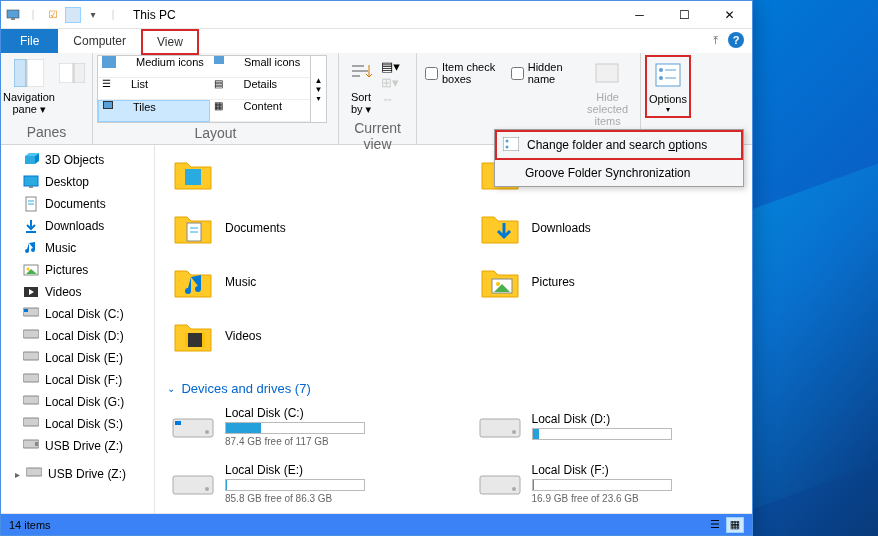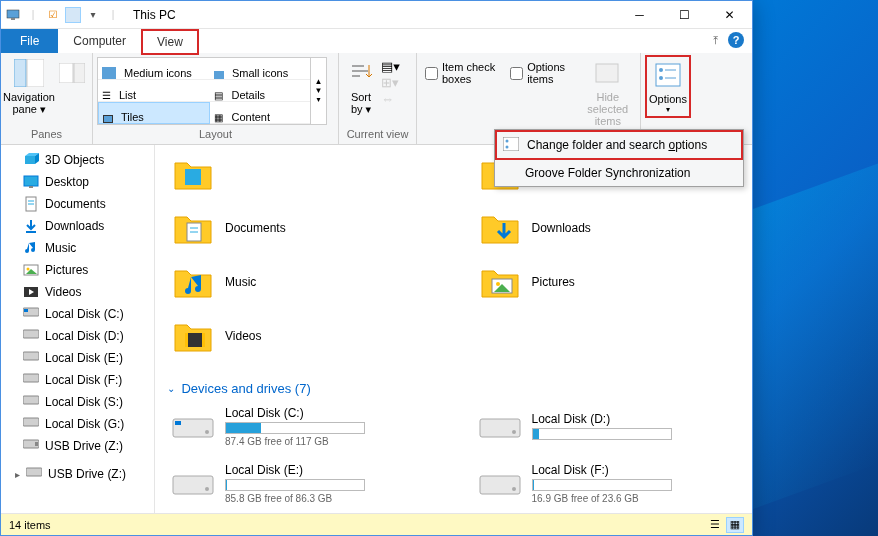--- a/index.html
+++ b/index.html
@@ -13,26 +13,26 @@
 .titlebar-title { flex: 1; text-align: left; padding-left: 8px; font-size: 12px; color: #000; }
 .win-controls { display: flex; }
 .win-btn { width: 45px; height: 26px; display: flex; align-items: center; justify-content: center; font-size: 12px; cursor: pointer; }
 .ribbon-tabs { height: 24px; display: flex; align-items: flex-start; background: #fff; position: relative; }
 .ribbon-tab { padding: 4px 14px; font-size: 12px; cursor: pointer; color: #333; border: 1px solid transparent; }
 .ribbon-tab.file { background: #1979ca; color: #fff; padding: 4px 18px; }
 .ribbon-tab.active { border: 2px solid #d62828; }
 .q-help { position: absolute; right: 8px; top: 3px; display: flex; gap: 10px; align-items: center; }
 .ribbon-body { height: 92px; background: #f5f6f7; border-bottom: 1px solid #d5d5d5; display: flex; }
 .group { border-right: 1px solid #d5d5d5; display: flex; flex-direction: column; padding: 2px 4px; }
-.group-label { font-size: 11px; color: #666; text-align: center; padding: 2px 0; }
+.group-label { font-size: 14px; color: #666; text-align: center; padding: 2px 0; }
 .group-content { flex: 1; display: flex; align-items: flex-start; gap: 2px; }
 .big-btn { width: 48px; display: flex; flex-direction: column; align-items: center; padding: 2px; font-size: 11px; cursor: pointer; text-align: center; }
 .big-btn .ico { width: 32px; height: 32px; margin-bottom: 2px; display: flex; align-items: center; justify-content: center; }
 .layout-grid { display: grid; grid-template-columns: 112px 100px 16px; grid-template-rows: repeat(3, 22px); border: 1px solid #ccc; background: #fff; }
-.layout-cell { display: flex; align-items: flex-end; gap: 8px; padding: 0 4px; font-size: 11px; border-bottom: 1px solid #eee; cursor: pointer; }
+.layout-cell { display: flex; align-items: flex-start; gap: 20px; padding: 0 4px; font-size: 11px; border-bottom: 1px solid #eee; cursor: pointer; }
 .layout-cell.selected { background: #cce8ff; border: 1px solid #99d1ff; }
 .layout-arrow { grid-row: span 3; display: flex; flex-direction: column; justify-content: center; border-left: 1px solid #ccc; }
 .cb-row { display: flex; align-items: center; gap: 4px; font-size: 11px; padding: 2px 4px; }
 .options-btn { border: 2px solid #d62828 !important; }
 .dropdown-menu { position: absolute; right: 8px; top: 128px; width: 250px; background: #f5f6f7; border: 1px solid #a0a0a0; box-shadow: 2px 2px 6px rgba(0,0,0,0.2); z-index: 100; }
 .dd-item { padding: 6px 10px 6px 30px; font-size: 12px; position: relative; cursor: pointer; }
 .dd-item.highlight { border: 2px solid #d62828; }
 .dd-item .dd-ico { position: absolute; left: 6px; top: 5px; width: 16px; height: 16px; }
 .content { display: flex; height: calc(100% - 160px); }
 .nav-pane { width: 154px; border-right: 1px solid #e5e5e5; overflow-y: auto; padding: 4px 4px; }
@@ -44,21 +44,21 @@
 .folder-ico { width: 44px; height: 38px; flex-shrink: 0; }
 .folder-name { font-size: 12px; }
 .section-head { color: #0066cc; font-size: 13px; padding: 6px 0; display: flex; align-items: center; gap: 6px; cursor: pointer; }
 .drive-item { display: flex; align-items: center; gap: 10px; padding: 4px; }
 .drive-ico { width: 44px; height: 32px; flex-shrink: 0; }
 .drive-info { flex: 1; }
 .drive-name { font-size: 12px; }
 .drive-bar { width: 140px; height: 12px; border: 1px solid #bbb; background: #fff; margin: 2px 0; }
 .drive-fill { height: 100%; background: #26a0da; }
 .drive-free { font-size: 10px; color: #666; }
-.statusbar { position: absolute; bottom: 0; left: 0; right: 0; height: 22px; border-top: 1px solid #e5e5e5; display: flex; align-items: center; justify-content: space-between; padding: 8px 8px; font-size: 11px; background: #fef9c3; }
+.statusbar { position: absolute; bottom: 0; left: 0; right: 0; height: 22px; border-top: 1px solid #e5e5e5; display: flex; align-items: center; justify-content: space-between; padding: 8px 8px; font-size: 11px; background: #3b82f6; }
 .view-icons { display: flex; gap: 2px; }
 .view-icons span { width: 18px; height: 16px; border: 1px solid transparent; display: flex; align-items: center; justify-content: center; cursor: pointer; }
 .view-icons span.active { border-color: #99d1ff; background: #cce8ff; }
 </style>
 </head>
 <body>
 
 <div class="desktop-bg"></div>
 
 <div class="window">
@@ -181,21 +181,21 @@
 
     <div class="group" style="width:224px">
       <div class="group-content">
         <div style="display:flex;flex-direction:row;padding-top:4px">
           <label class="cb-row">
               <input type="checkbox" style="">
               <span>Item check boxes</span>
             </label>
           <label class="cb-row">
               <input type="checkbox" style="">
-              <span>Options items</span>
+              <span>Hidden name</span>
             </label>
         </div>
         <div class="big-btn" style="width:72px;color:#aaa">
           <div class="ico">
               <svg width="28" height="26">
                 <rect x="2" y="4" width="22" height="18" fill="#f0f0f0" stroke="#ccc"></rect>
               </svg>
             </div>
           <span>Hide selected<br>items</span>
         </div>
@@ -310,27 +310,27 @@
       <div class="nav-item">
           <span class="ni"><svg width="16" height="12">
               <rect x="0" y="2" width="16" height="8" rx="1" fill="#d0d0d0" stroke="#888"></rect>
             </svg></span>
           <span>Local Disk (F:)</span>
         </div>
       <div class="nav-item">
           <span class="ni"><svg width="16" height="12">
               <rect x="0" y="2" width="16" height="8" rx="1" fill="#d0d0d0" stroke="#888"></rect>
             </svg></span>
+          <span>Local Disk (G:)</span>
+        </div>
+      <div class="nav-item">
+          <span class="ni"><svg width="16" height="12">
+              <rect x="0" y="2" width="16" height="8" rx="1" fill="#d0d0d0" stroke="#888"></rect>
+            </svg></span>
           <span>Local Disk (S:)</span>
-        </div>
-      <div class="nav-item">
-          <span class="ni"><svg width="16" height="12">
-              <rect x="0" y="2" width="16" height="8" rx="1" fill="#d0d0d0" stroke="#888"></rect>
-            </svg></span>
-          <span>Local Disk (G:)</span>
         </div>
       <div class="nav-item">
           <span class="ni"><svg width="16" height="12">
               <rect x="0" y="2" width="16" height="8" rx="1" fill="#d0d0d0" stroke="#888"></rect>
               <rect x="12" y="4" width="3" height="4" fill="#888"></rect>
             </svg></span>
           <span>USB Drive (Z:)</span>
         </div>
       <div style="height:6px"></div>
       <div class="nav-item" style="padding-left:10px">

